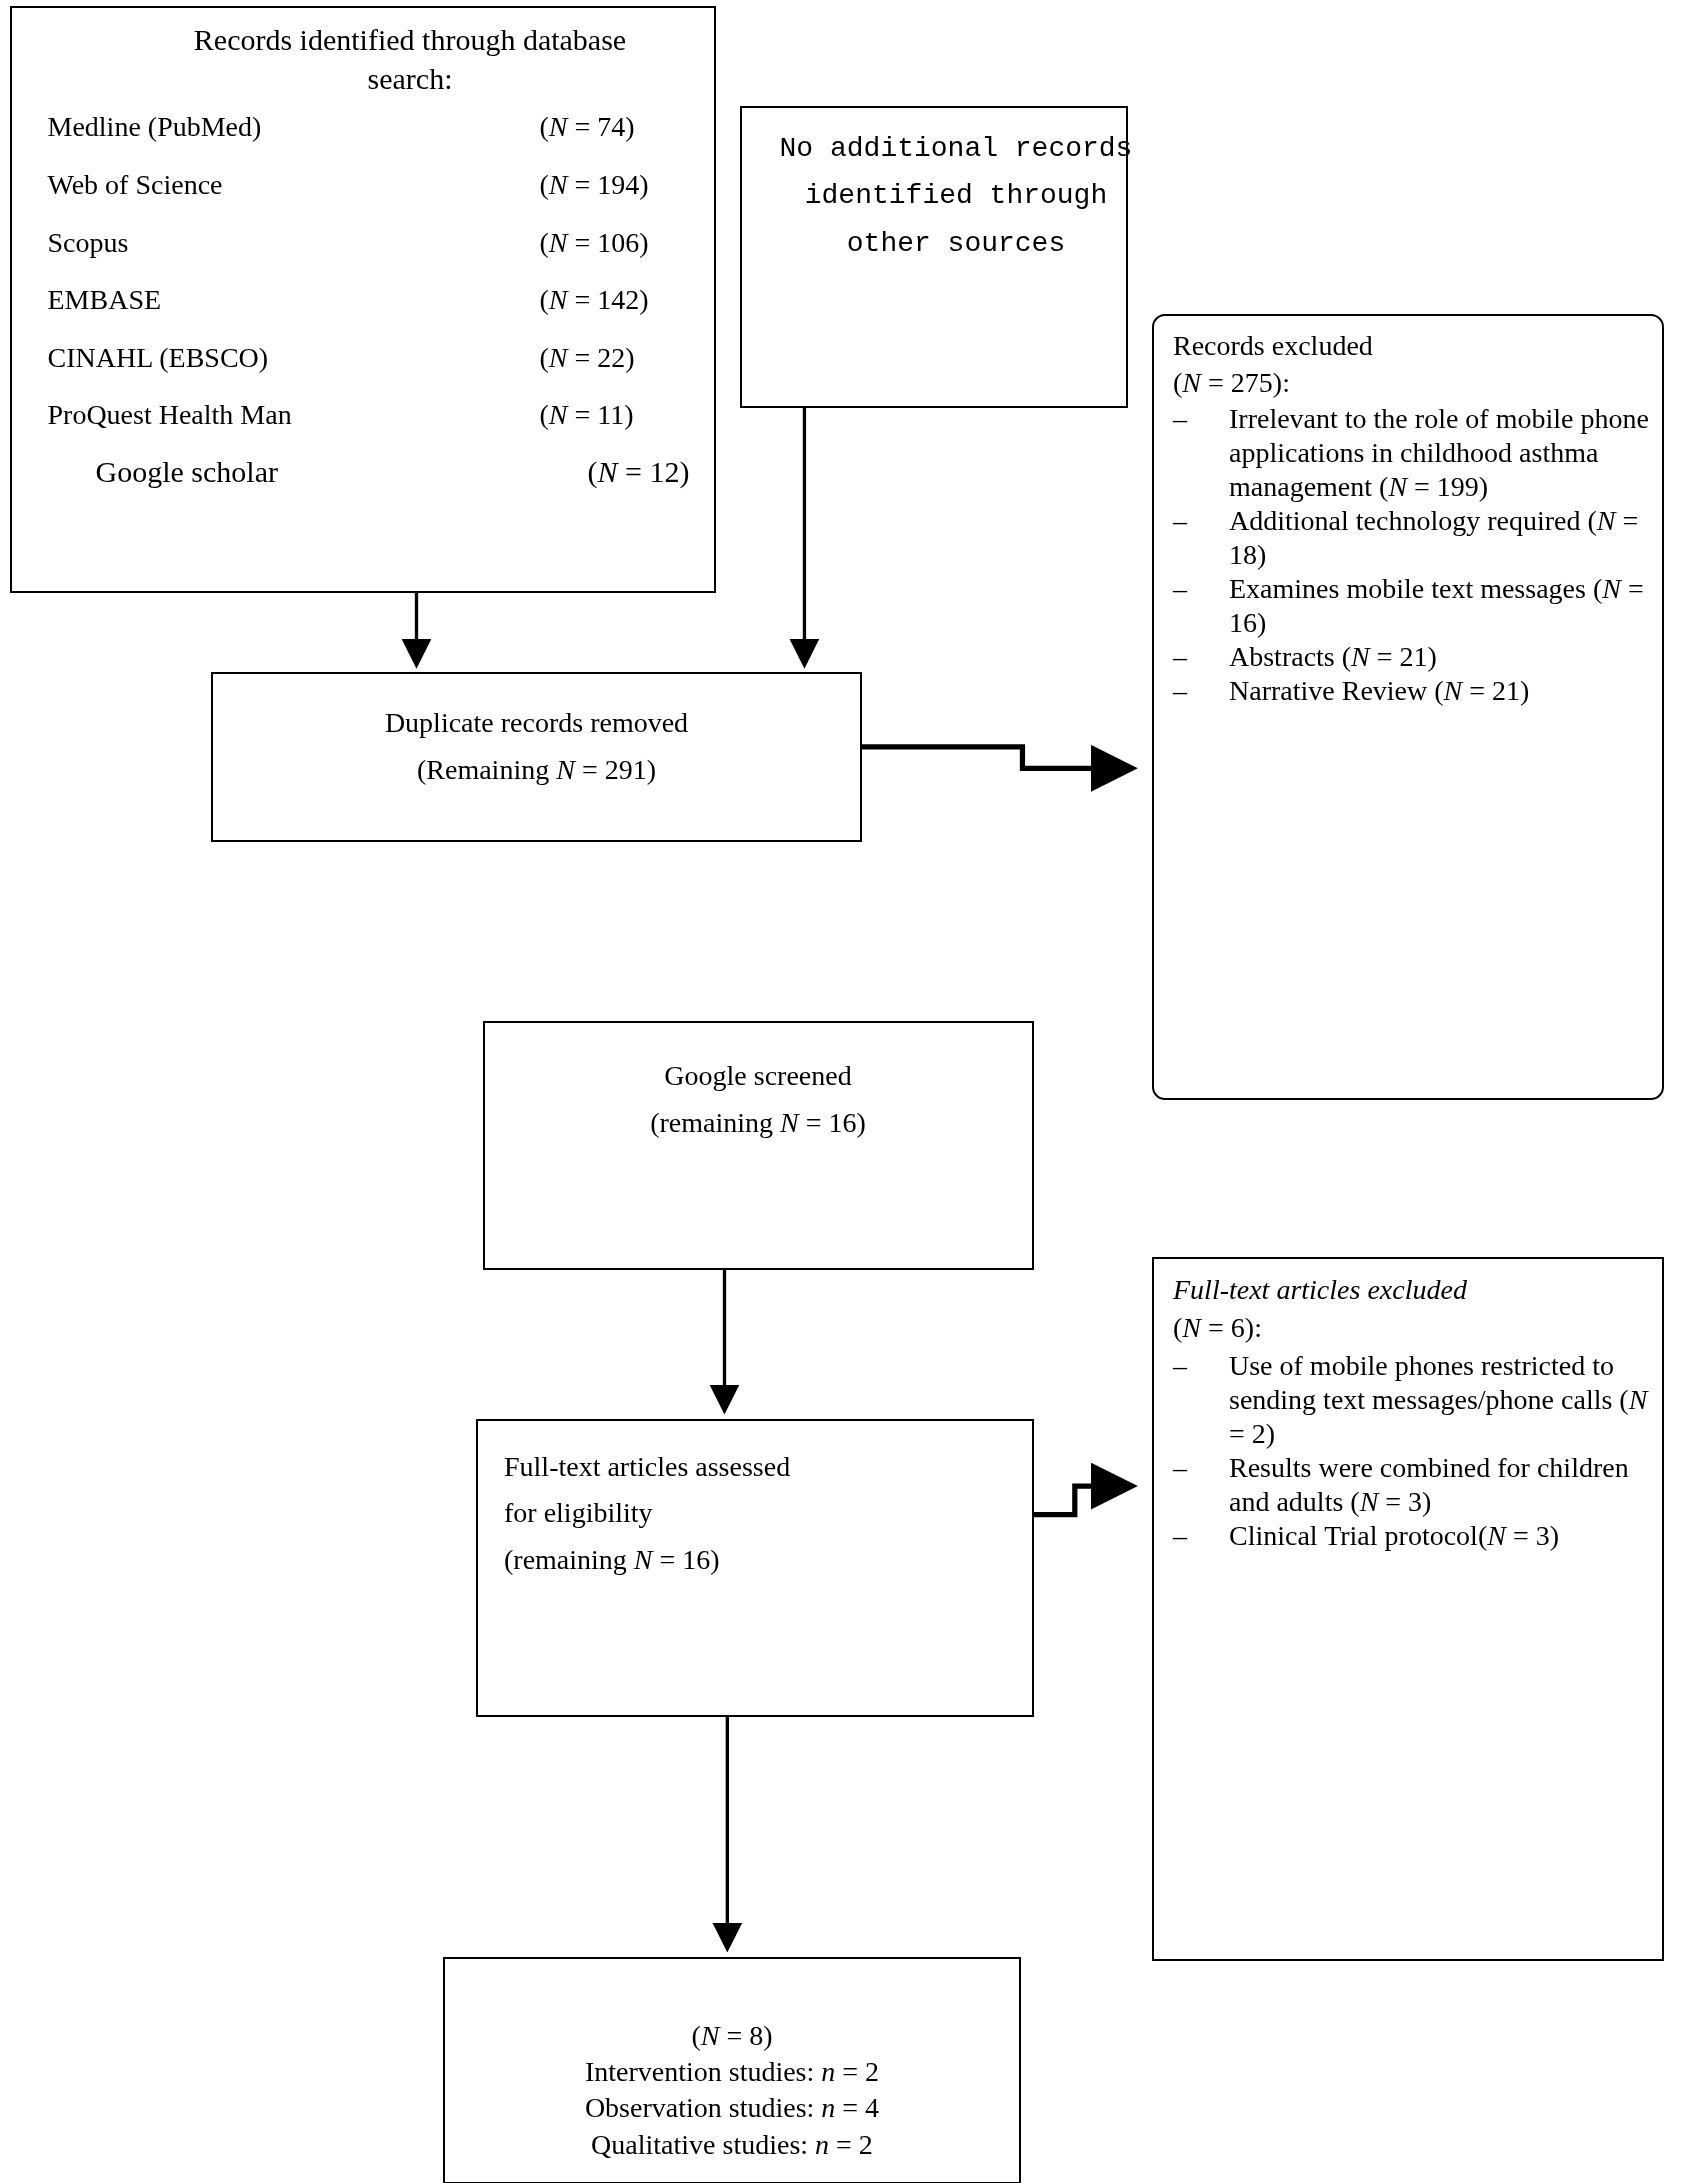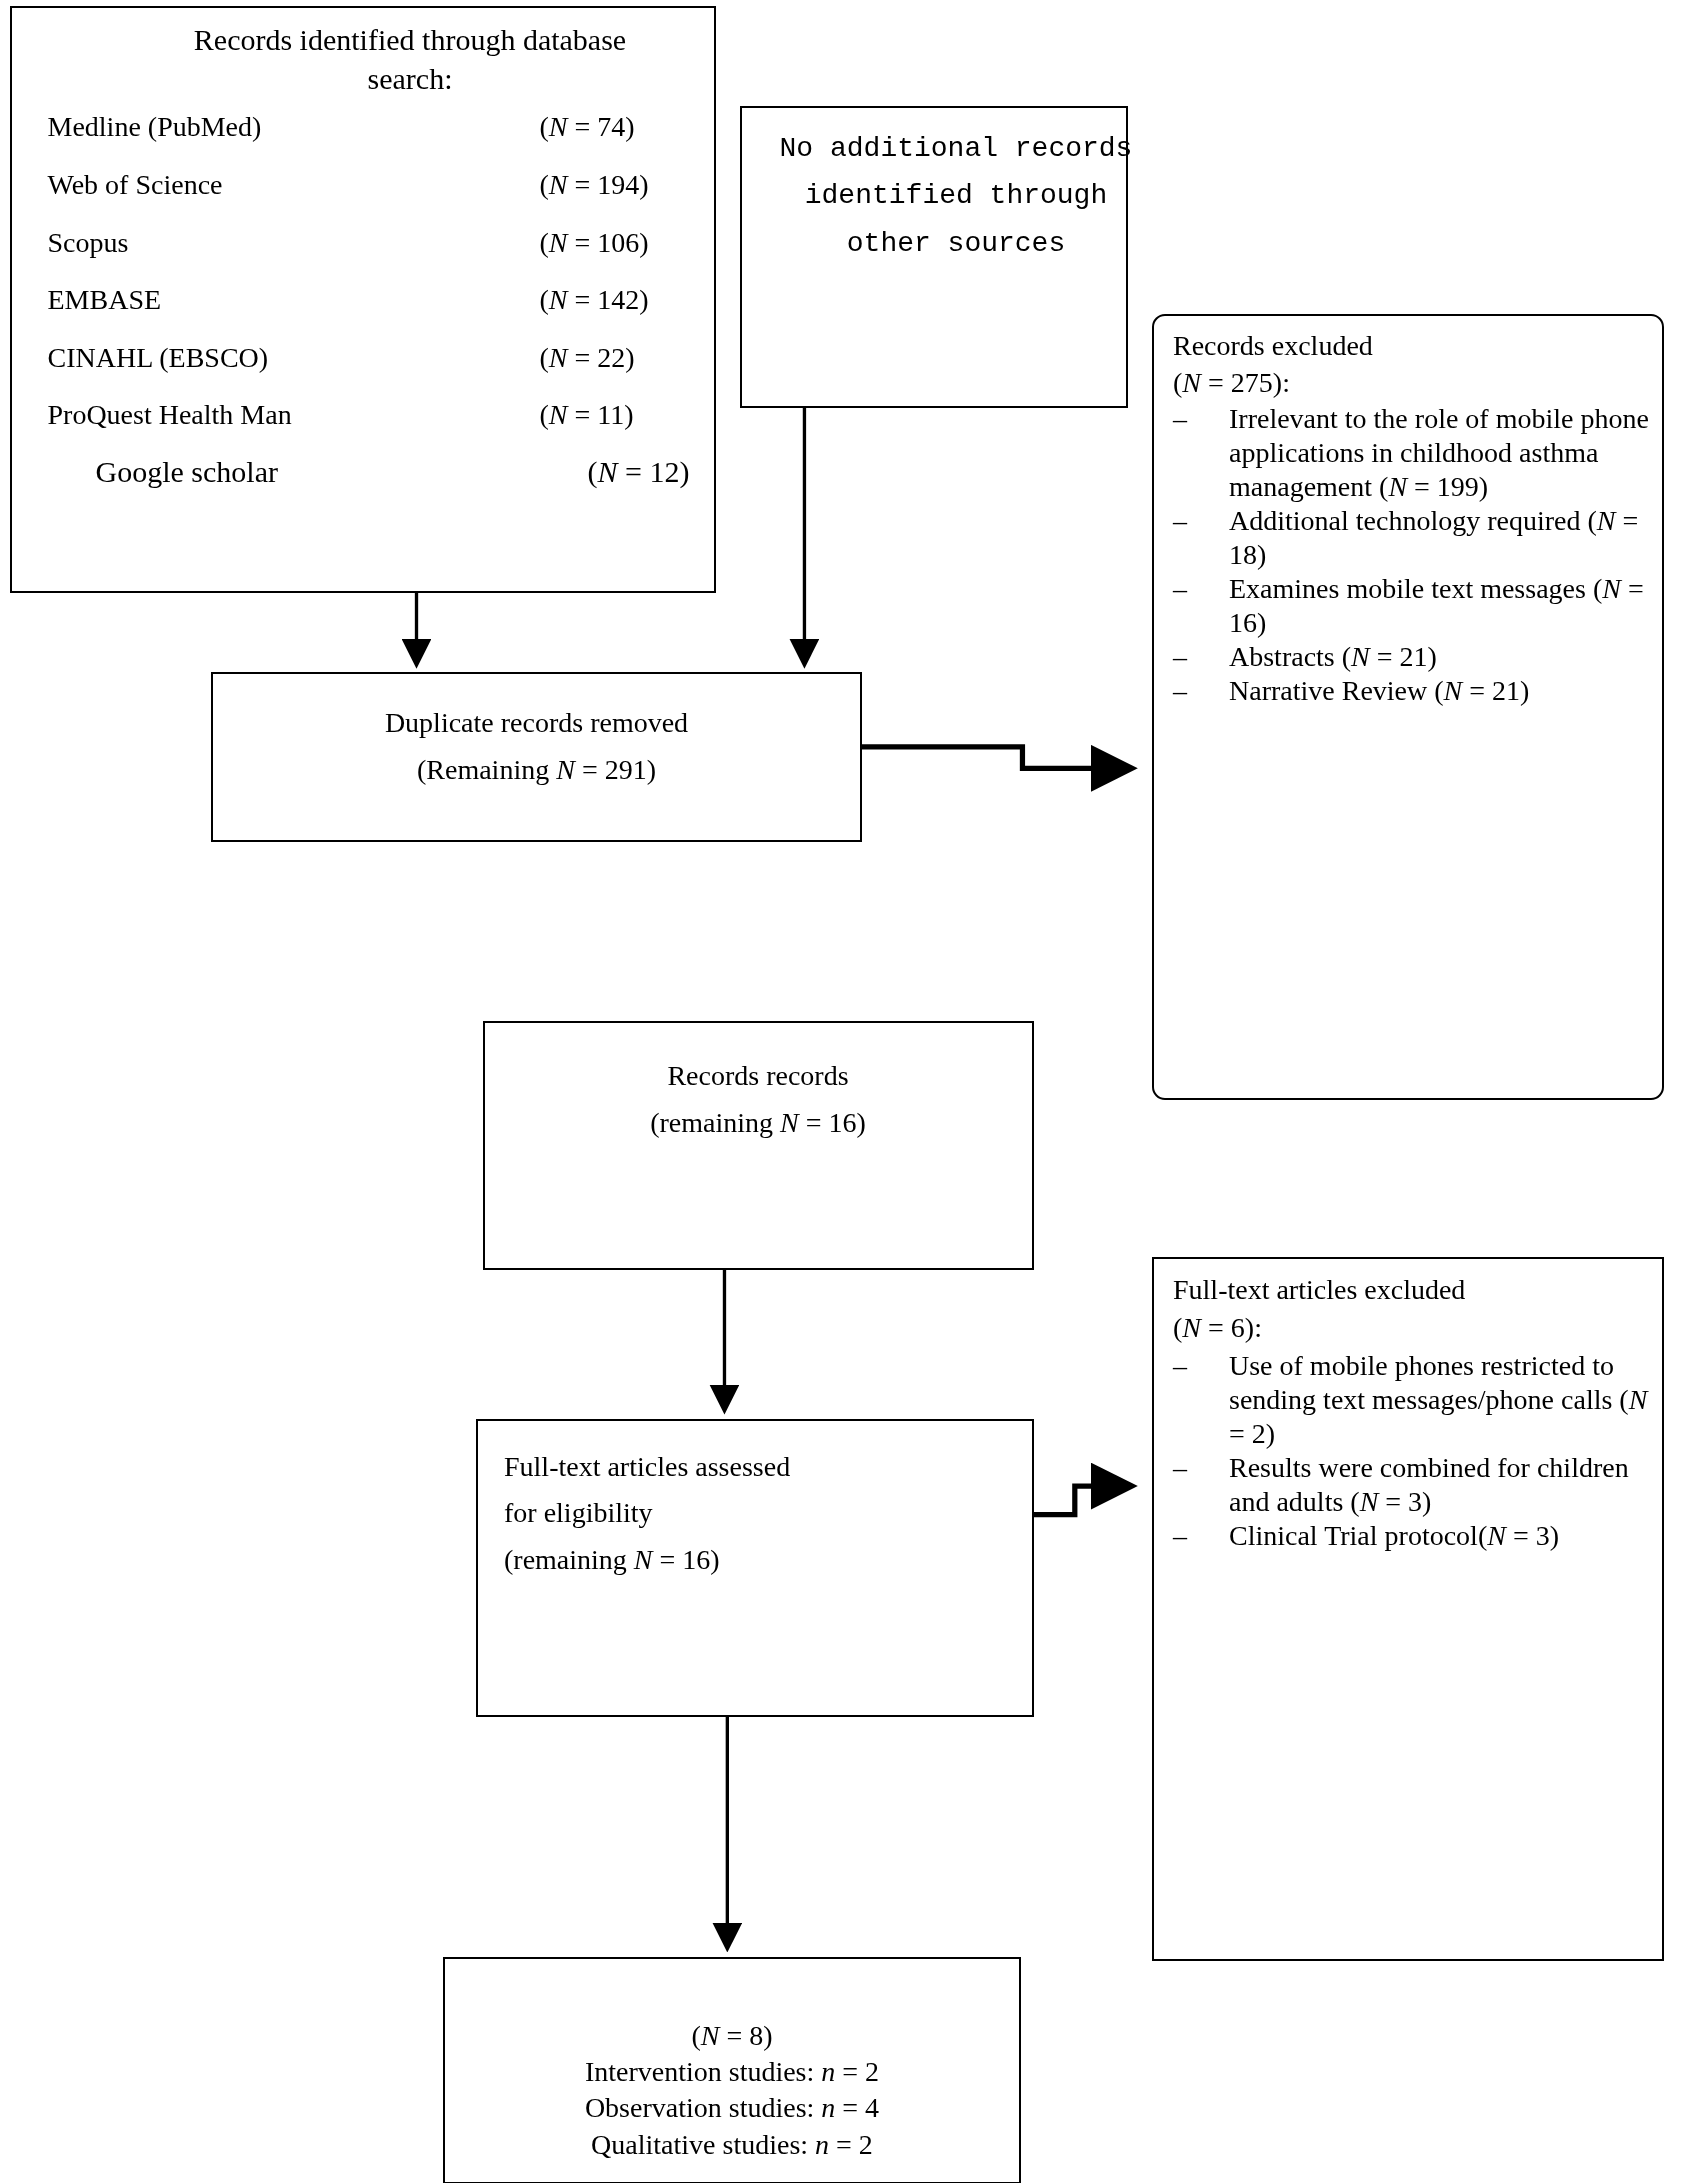--- a/index.html
+++ b/index.html
@@ -133,36 +133,36 @@
 
   <div class="box" style="left:211px;top:672px;width:651px;height:170px;">
     <div class="box-inner">
       <div class="txt ctr f-md" style="left:0;top:32px;width:647px;">Duplicate records removed</div>
       <div class="txt ctr f-md" style="left:0;top:79px;width:647px;">(Remaining <i>N</i> = 291)</div>
     </div>
   </div>
 
   <div class="box" style="left:483px;top:1021px;width:551px;height:249px;">
     <div class="box-inner">
-      <div class="txt ctr f-md" style="left:0;top:36px;width:546px;">Records records</div>
+      <div class="txt ctr f-md" style="left:0;top:36px;width:546px;">Google screened</div>
       <div class="txt ctr f-md" style="left:0;top:83px;width:546px;">(remaining <i>N</i> = 16)</div>
     </div>
   </div>
 
   <div class="box" style="left:476px;top:1419px;width:558px;height:298px;">
     <div class="box-inner">
       <div class="txt lft f-md" style="left:26px;top:28.6px;">Full-text articles assessed</div>
       <div class="txt lft f-md" style="left:26px;top:75px;">for eligibility</div>
       <div class="txt lft f-md" style="left:26px;top:122px;">(remaining <i>N</i> = 16)</div>
     </div>
   </div>
 
   <div class="box" style="left:1152px;top:1257px;width:512px;height:704px;">
     <div class="box-inner">
-      <div class="txt lft f-md" style="left:19px;top:14.3px;">Full-text articles excluded</div>
+      <div class="txt lft f-md" style="left:19px;top:14.3px;font-style:italic;">Full-text articles excluded</div>
       <div class="txt lft f-md" style="left:19px;top:52px;">(<i>N</i> = 6):</div>
 
       <div class="blist" style="left:19px;top:90px;width:476px;">
         <div class="brow">
           <span class="bdash f-md">–</span>
           <span class="btext f-md" style="padding-left:56px;">Use of mobile phones restricted to sending text messages/phone calls (<i>N</i> = 2)</span>
         </div>
         <div class="brow">
           <span class="bdash f-md">–</span>
           <span class="btext f-md" style="padding-left:56px;">Results were combined for children and adults (<i>N</i> = 3)</span>

